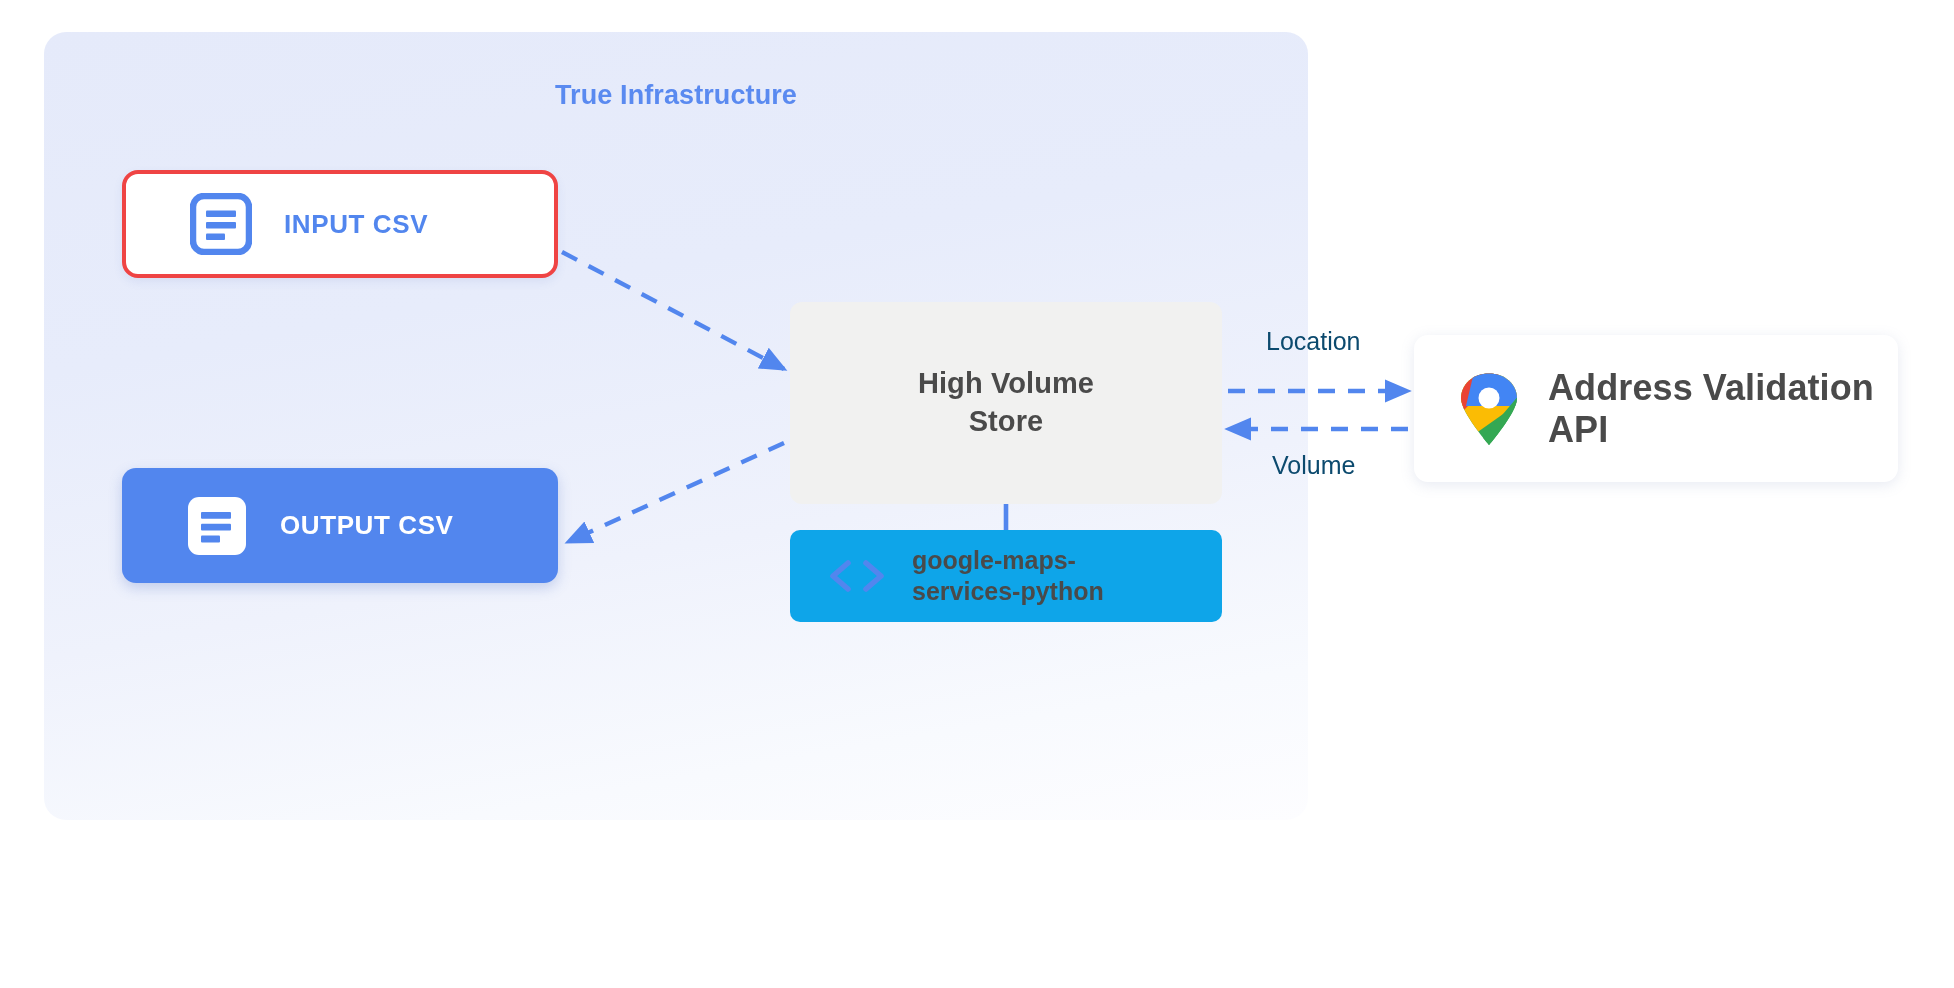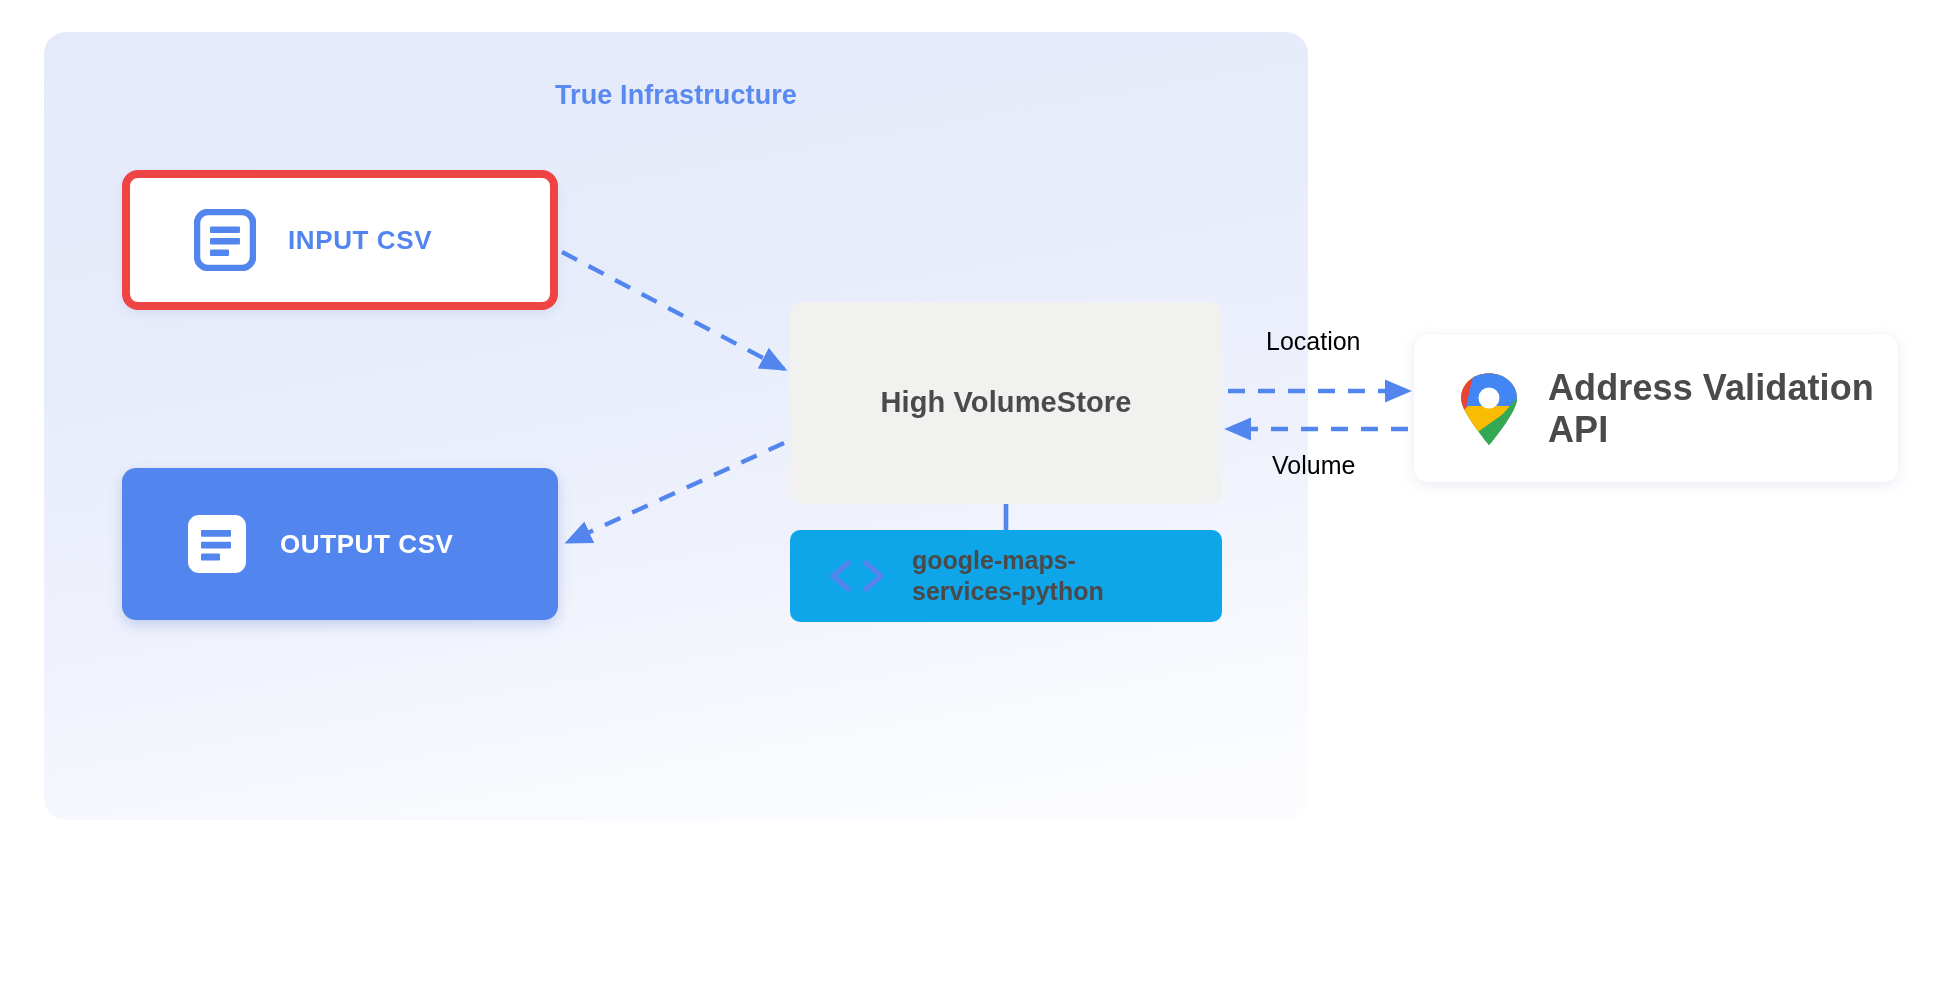--- a/index.html
+++ b/index.html
@@ -57,41 +57,41 @@
     box-sizing: border-box;
     display: flex;
     align-items: center;
   }
 
   
   .input-csv {
     left: 122px;
     top: 170px;
     width: 436px;
-    height: 140px;
+    height: 108px;
     background: #ffffff;
-    border: 8px solid #ef4444;
+    border: 4px solid #ef4444;
     border-radius: 16px;
     box-shadow: 0 4px 10px rgba(80,110,190,0.10);
     padding-left: 64px;
   }
   .input-csv .label {
     font-size: 26px;
     font-weight: 700;
     letter-spacing: 0.6px;
     color: #5286ee;
     margin-left: 32px;
   }
 
   
   .output-csv {
     left: 122px;
     top: 468px;
     width: 436px;
-    height: 152px;
+    height: 115px;
     background: #5286ee;
     border-radius: 14px;
     box-shadow: 0 5px 13px rgba(70,105,195,0.26);
     padding-left: 64px;
   }
   .output-csv .label {
     font-size: 26px;
     font-weight: 600;
     letter-spacing: 0.6px;
     color: #ffffff;
@@ -102,21 +102,21 @@
   .doc-icon { width: 62px; height: 62px; flex: 0 0 auto; }
 
   
   .script-box {
     left: 790px;
     top: 302px;
     width: 432px;
     height: 202px;
     background: #f1f1f0;
     border-radius: 12px;
-    flex-direction: row;
+    flex-direction: column;
     justify-content: center;
     text-align: center;
   }
   .script-box .label {
     font-size: 29px;
     font-weight: 700;
     line-height: 1.31;
     color: #4a4a4a;
     letter-spacing: 0.1px;
   }
@@ -157,21 +157,21 @@
     font-weight: 700;
     color: #4a4a4a;
     margin-left: 28px;
     letter-spacing: 0.1px;
   }
 
   
   .edge-label {
     position: absolute;
     font-size: 25px;
-    color: #000000;
+    color: #0c4a6e;
     font-weight: 400;
     white-space: nowrap;
   }
   .edge-location { left: 1266px; top: 327px; }
   .edge-placeid  { left: 1272px; top: 451px; }
 
   
   .db {
     position: absolute;
     left: 212px;

